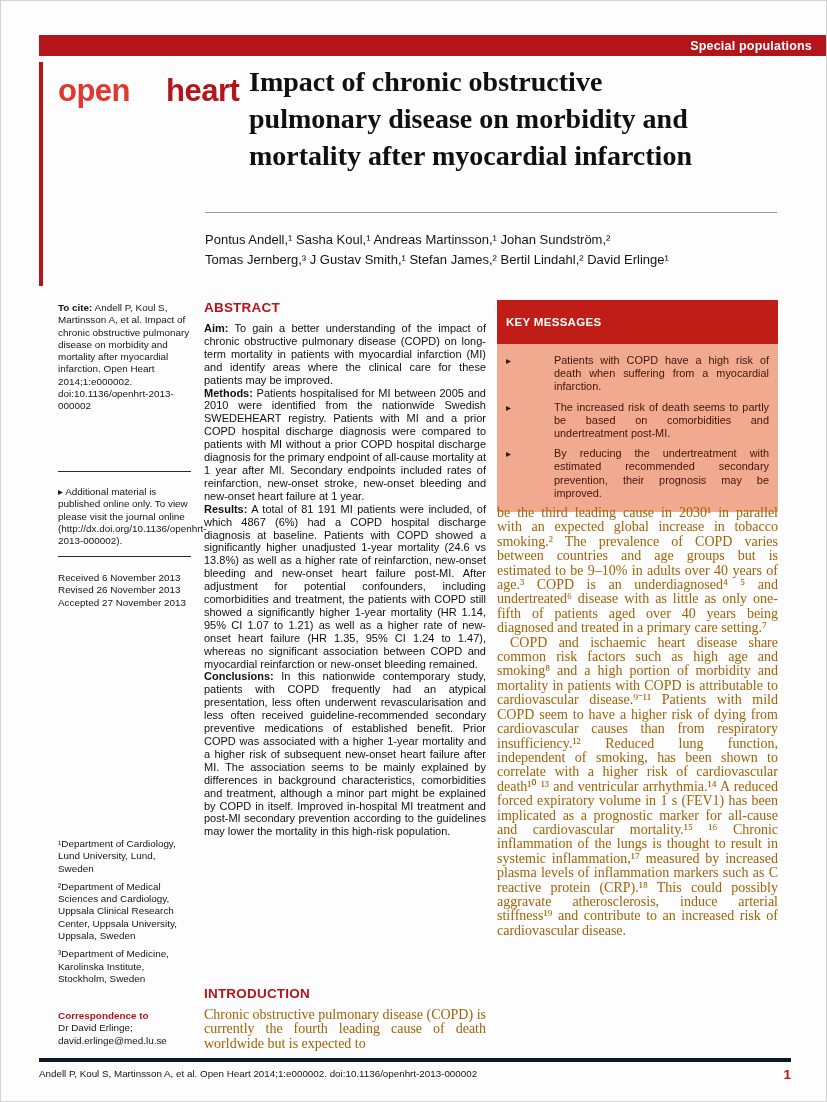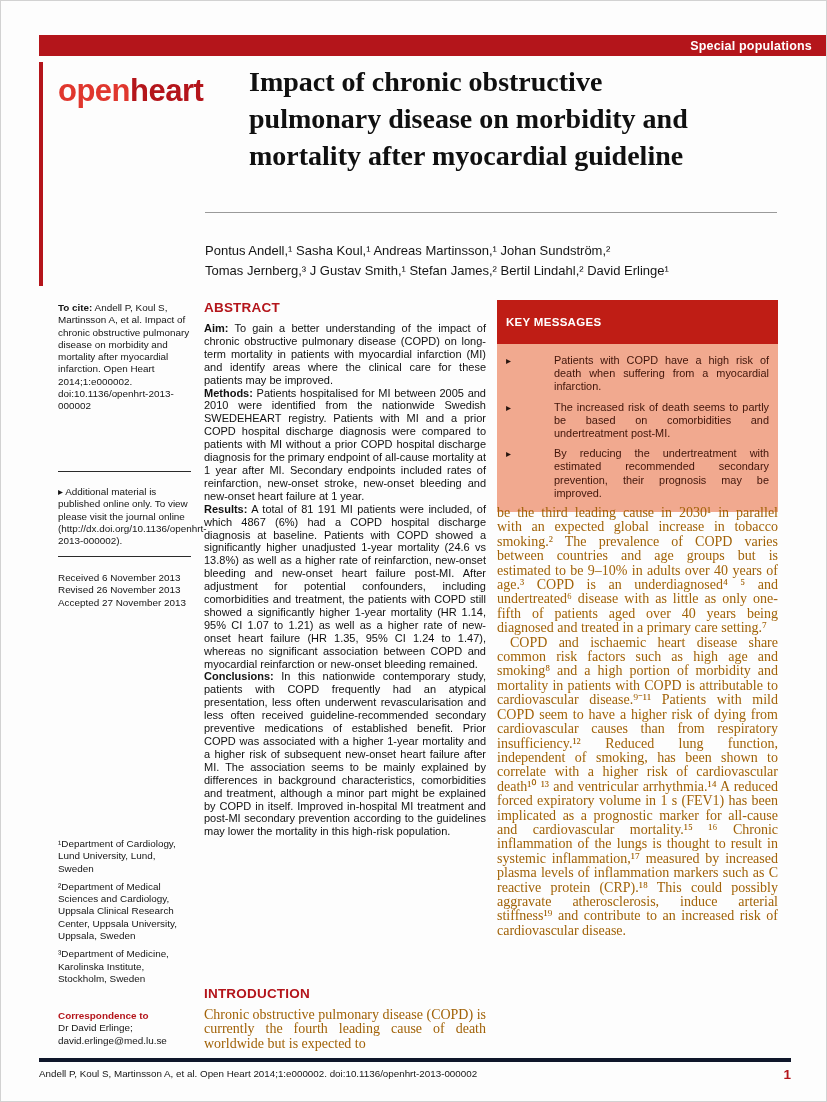--- a/index.html
+++ b/index.html
@@ -10,27 +10,27 @@
 
   
   .top-bar { position:absolute; left:38px; top:34px; width:799px; height:21px; background:#b4151b; color:#fff;
              display:flex; align-items:center; justify-content:flex-end; padding:0 26px; font-size:12.5px; font-weight:bold; letter-spacing:.2px; }
 
   .accent-rule-v { position:absolute; left:38px; top:61px; width:4px; height:224px; background:#b4151b; }
 
   
   .logo { position:absolute; left:57px; top:72px; font-size:31px; font-weight:bold; letter-spacing:-0.5px; }
   .logo-open { color:#e0372e; }
-  .logo-heart { color:#b4151b; }
+  .logo-heart { color:#b4151b;margin-left:36px; }
 
   
   .title { position:absolute; left:204px; top:62px; width:575px; font-family:"Liberation Serif", serif;
            font-weight:bold; font-size:28px; line-height:37px; color:#101010; }
   .title span { display:block;margin-left:44px; }
-  .authors { position:absolute; left:204px; top:211px; width:572px; border-top:1px solid #9a9a9a; padding-top:28px;
+  .authors { position:absolute; left:204px; top:211px; width:572px; border-top:1px solid #9a9a9a; padding-top:17px;
              font-size:13px; line-height:19.5px; color:#151515; }
 
   
   .sidebar { position:absolute; left:57px; top:301px; width:133px; height:760px; font-size:9.9px; line-height:12.3px; color:#141414; }
   .sb-abs { position:absolute; left:0; width:100%; }
   .sb-rule { border-top:1px solid #2a2a2a; height:0; }
   .sb-tocite { top:0; }
   .sb-rule1 { top:169px; }
   .sb-addl { top:184px; }
   .sb-rule2 { top:254px; }
@@ -74,21 +74,21 @@
     <span>Special populations</span>
   </div>
 
   <div class="accent-rule-v"></div>
 
   <div class="logo"><span class="logo-open">open</span><span class="logo-heart">heart</span></div>
 
   <h1 class="title">
     <span>Impact of chronic obstructive</span>
     <span>pulmonary disease on morbidity and</span>
-    <span>mortality after myocardial guideline</span>
+    <span>mortality after myocardial infarction</span>
   </h1>
 
   <div class="authors">
     <div>Pontus Andell,¹ Sasha Koul,¹ Andreas Martinsson,¹ Johan Sundström,²</div>
     <div>Tomas Jernberg,³ J Gustav Smith,¹ Stefan James,² Bertil Lindahl,² David Erlinge¹</div>
   </div>
 
   <aside class="sidebar">
     <p class="sb-abs sb-tocite"><b>To cite:</b> <span>Andell P, Koul S, Martinsson A, et al. Impact of chronic obstructive pulmonary disease on morbidity and mortality after myocardial infarction. Open Heart 2014;1:e000002. doi:10.1136/openhrt-2013-000002</span></p>
 

